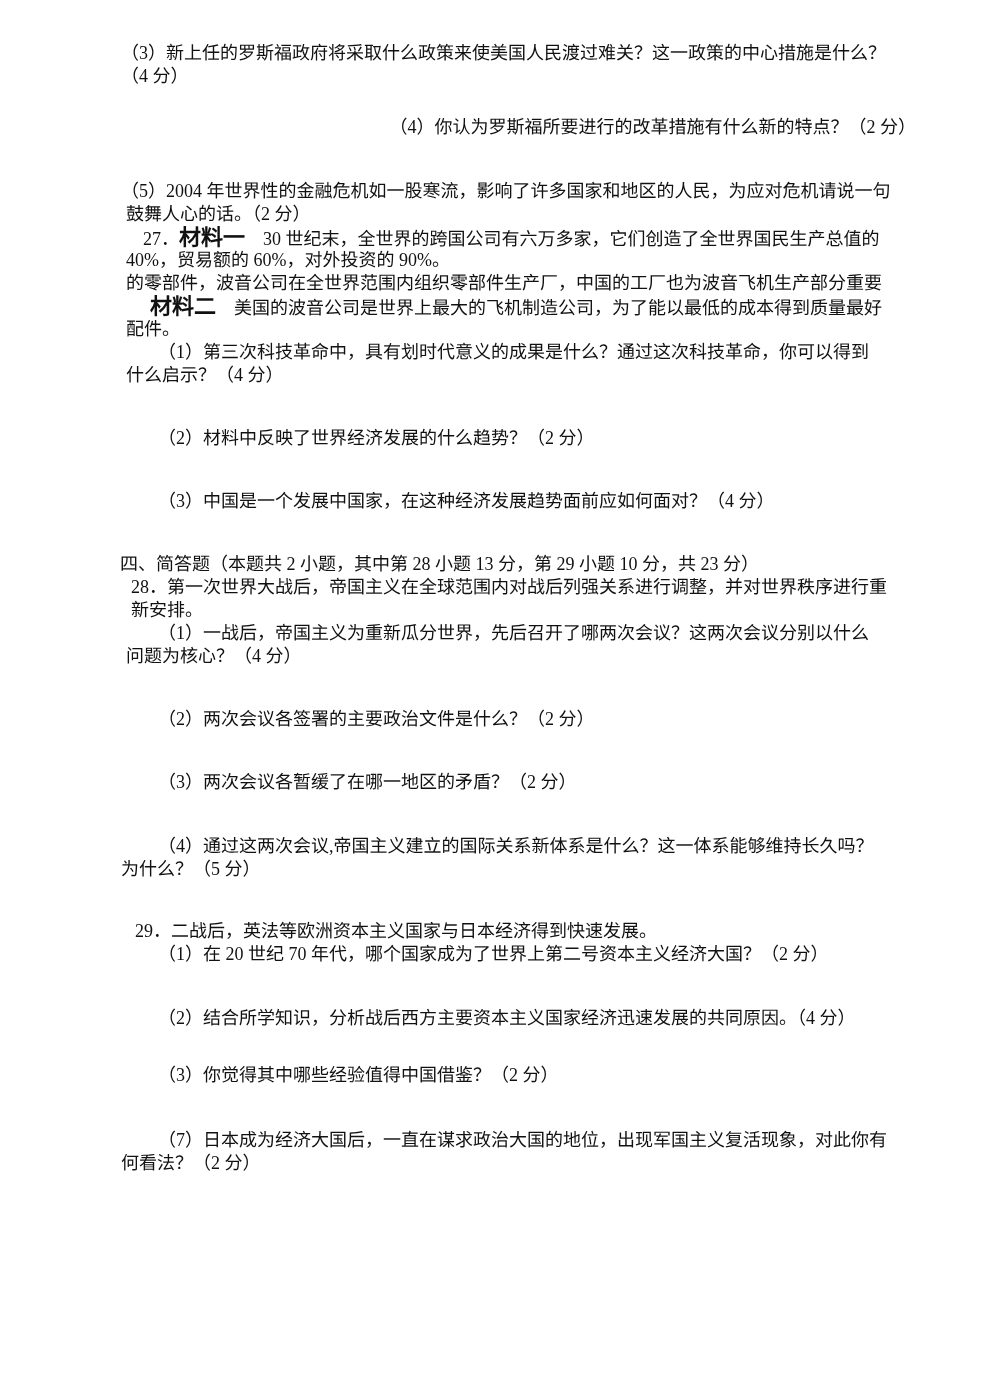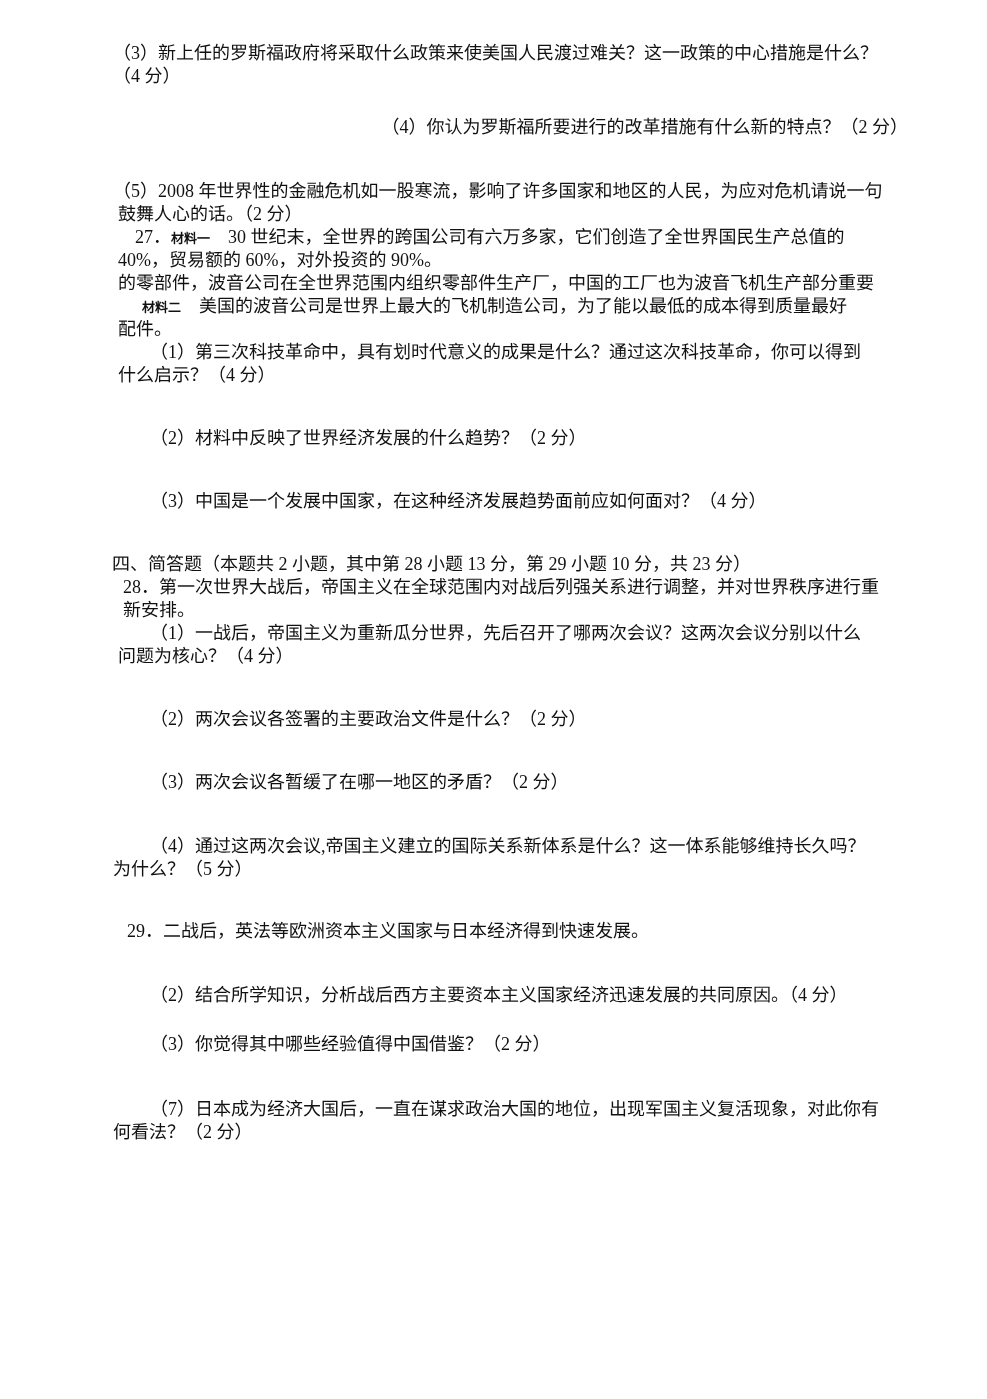--- a/index.html
+++ b/index.html
@@ -11,56 +11,56 @@
     position: relative;
     width: 987px;
     height: 1399px;
     background: #ffffff;
     overflow: hidden;
     font-family: "Liberation Serif", "DejaVu Serif", serif;
     color: #111111;
   }
   .content {
     position: absolute;
-    left: 118px;
+    left: 126px;
     top: 42px;
     width: 790px;
   }
   .block {
     margin: 0;
     padding: 0;
   }
   .line {
     height: 23px;
     line-height: 23px;
     font-size: 18px;
     white-space: nowrap;
     letter-spacing: 0px;
   }
   .seg { font-weight: 400; }
   .seg.bold {
     font-weight: 700;
     font-family: "Liberation Sans", "DejaVu Sans", sans-serif;
-    font-size: 13px;
+    font-size: 22px;
   }
 </style>
 </head>
 <body>
 
 <div class="page">
   <div class="content">
       <div class="block" style="margin-top: 0px;">
         <div class="line" style="margin-left: -5px;"><span class="seg">（3）新上任的罗斯福政府将采取什么政策来使美国人民渡过难关？这一政策的中心措施是什么？</span></div>
         <div class="line" style="margin-left: -5px;"><span class="seg">（4 分）</span></div>
       </div>
       <div class="block" style="margin-top: 28px; text-align: right;">
         <div class="line" style="margin-left: -5px;"><span class="seg">（4）你认为罗斯福所要进行的改革措施有什么新的特点？（2 分）</span></div>
       </div>
       <div class="block" style="margin-top: 41px;">
-        <div class="line" style="margin-left: -5px;"><span class="seg">（5）2008 年世界性的金融危机如一股寒流，影响了许多国家和地区的人民，为应对危机请说一句</span></div>
+        <div class="line" style="margin-left: -5px;"><span class="seg">（5）2004 年世界性的金融危机如一股寒流，影响了许多国家和地区的人民，为应对危机请说一句</span></div>
         <div class="line" style="margin-left: 0px;"><span class="seg">鼓舞人心的话。（2 分）</span></div>
       </div>
       <div class="block" style="margin-top: 0px;">
         <div class="line" style="margin-left: 17px;"><span class="seg">27．</span><span class="seg bold">材料一</span><span class="seg">　30 世纪末，全世界的跨国公司有六万多家，它们创造了全世界国民生产总值的</span></div>
         <div class="line" style="margin-left: 0px;"><span class="seg">40%，贸易额的 60%，对外投资的 90%。</span></div>
       </div>
       <div class="block" style="margin-top: 0px;">
         <div class="line" style="margin-left: 0px;"><span class="seg">的零部件，波音公司在全世界范围内组织零部件生产厂，中国的工厂也为波音飞机生产部分重要</span></div>
         <div class="line" style="margin-left: 24px;"><span class="seg bold">材料二</span><span class="seg">　美国的波音公司是世界上最大的飞机制造公司，为了能以最低的成本得到质量最好</span></div>
         <div class="line" style="margin-left: 0px;"><span class="seg">配件。</span></div>
@@ -92,24 +92,27 @@
       <div class="block" style="margin-top: 40px;">
         <div class="line" style="margin-left: 32px;"><span class="seg">（3）两次会议各暂缓了在哪一地区的矛盾？（2 分）</span></div>
       </div>
       <div class="block" style="margin-top: 41px;">
         <div class="line" style="margin-left: 32px;"><span class="seg">（4）通过这两次会议,帝国主义建立的国际关系新体系是什么？这一体系能够维持长久吗？</span></div>
         <div class="line" style="margin-left: -5px;"><span class="seg">为什么？（5 分）</span></div>
       </div>
       <div class="block" style="margin-top: 39px;">
         <div class="line" style="margin-left: 9px;"><span class="seg">29．二战后，英法等欧洲资本主义国家与日本经济得到快速发展。</span></div>
       </div>
+      <div class="block" style="margin-top: 0px;">
+        <div class="line" style="margin-left: 32px;"><span class="seg">（1）在 20 世纪 70 年代，哪个国家成为了世界上第二号资本主义经济大国？（2 分）</span></div>
+      </div>
       <div class="block" style="margin-top: 41px;">
         <div class="line" style="margin-left: 32px;"><span class="seg">（2）结合所学知识，分析战后西方主要资本主义国家经济迅速发展的共同原因。（4 分）</span></div>
       </div>
-      <div class="block" style="margin-top: 26px;">
+      <div class="block" style="margin-top: 34px;">
         <div class="line" style="margin-left: 32px;"><span class="seg">（3）你觉得其中哪些经验值得中国借鉴？（2 分）</span></div>
       </div>
       <div class="block" style="margin-top: 42px;">
         <div class="line" style="margin-left: 32px;"><span class="seg">（7）日本成为经济大国后，一直在谋求政治大国的地位，出现军国主义复活现象，对此你有</span></div>
         <div class="line" style="margin-left: -5px;"><span class="seg">何看法？（2 分）</span></div>
       </div>
     </div>
 </div>
 
 </body></html>

